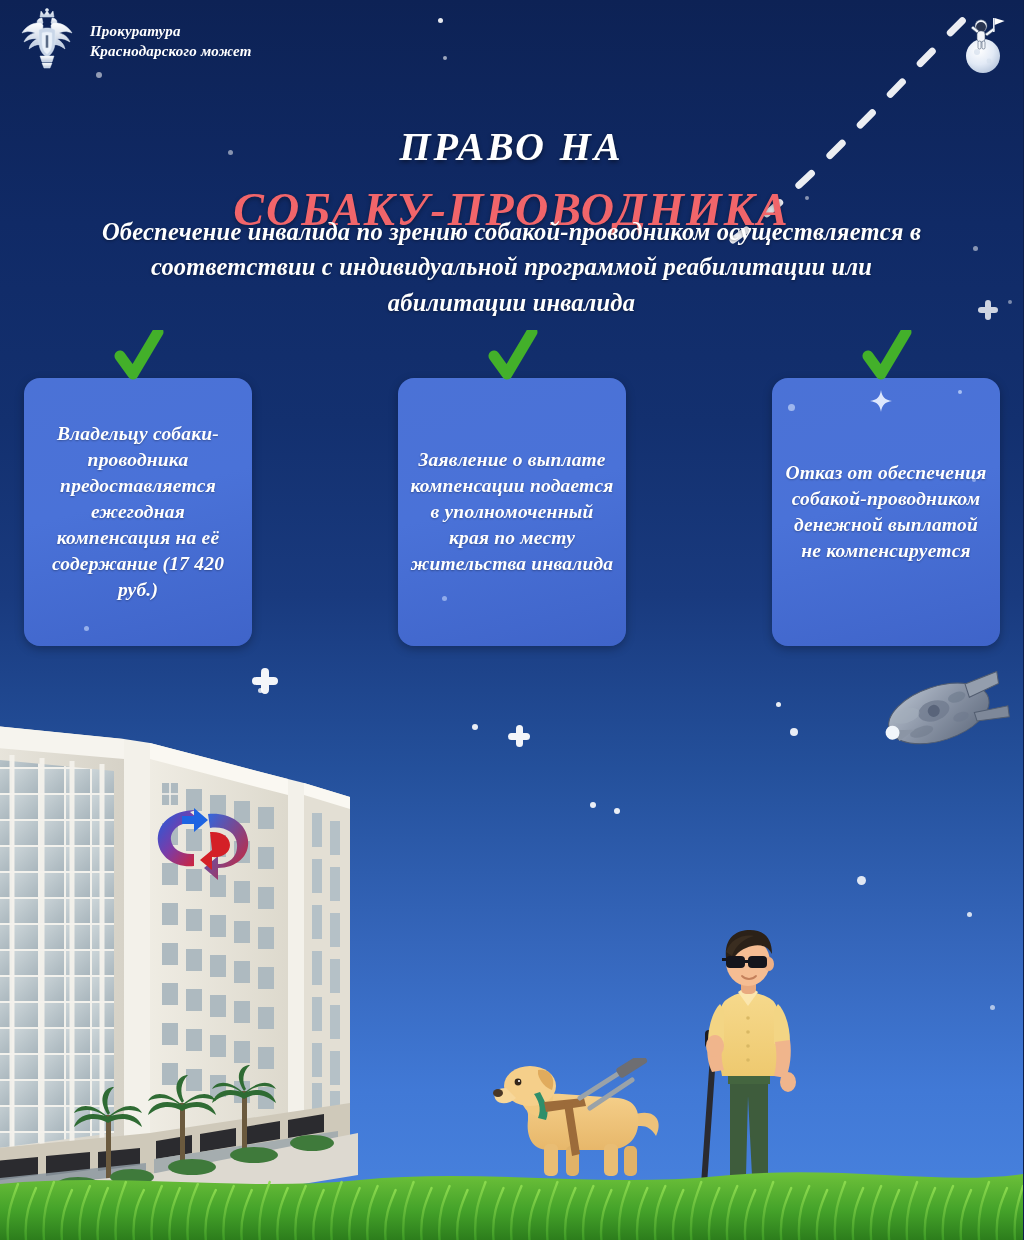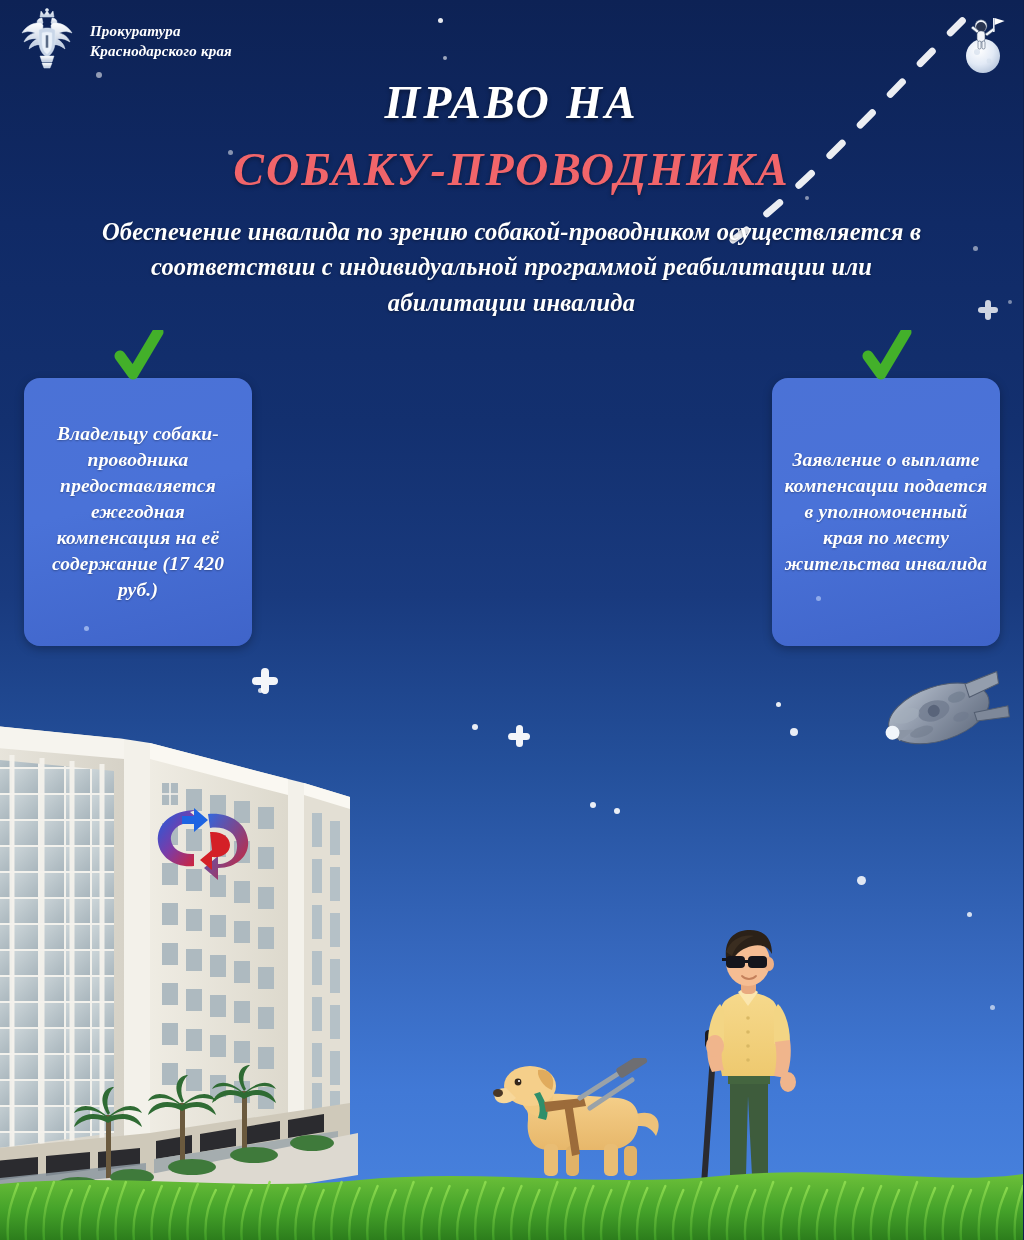--- a/index.html
+++ b/index.html
@@ -115,25 +115,26 @@
   .title-block {
     position: absolute;
     top: 78px;
     left: 0;
     width: 100%;
     text-align: center;
     z-index: 15;
   }
   .title-line1 {
     color: #ffffff;
-    font-size: 46px;
+    font-size: 40px;
     font-weight: bold;
     letter-spacing: 3px;
     line-height: 1.08;
     text-shadow: 0 2px 4px rgba(0,0,0,.45);
+    margin-top: 47px;
   }
   .title-line2 {
     color: #f1656a;
     font-size: 46px;
     font-weight: bold;
     letter-spacing: 2px;
     line-height: 1.12;
     margin-top: 16px;
     text-shadow: 0 2px 4px rgba(0,0,0,.35);
   }
@@ -335,21 +336,21 @@
         <path d="M29 20 c-5 0-8 2-8 2 v12 c0 8 4 13 8 15 4-2 8-7 8-15 V22 s-3-2-8-2z" fill="#c9d6e8"></path>
         <path d="M29 24 c-3 0-5 1-5 1 v10 c0 6 3 10 5 11 2-1 5-5 5-11 V25 s-2-1-5-1z" fill="#eaf1fa"></path>
         <rect x="27.5" y="27" width="3" height="13" rx="1" fill="#5a6b86"></rect>
 
         <path d="M22 48 h14 l-2 6 h-10z"></path>
         <path d="M24 55 h10 l-2 5 h-6z"></path>
       </g>
     </svg>
     <div class="org-name">
       <div>Прокуратура</div>
-      <div>Краснодарского края</div>
+      <div>Краснодарского может</div>
     </div>
   </div>
 
   <div class="title-block">
     <div class="title-line1">ПРАВО НА</div>
     <div class="title-line2">СОБАКУ-ПРОВОДНИКА</div>
   </div>
 
   <div class="subtitle">Обеспечение инвалида по зрению собакой-проводником осуществляется в соответствии с индивидуальной программой реабилитации или абилитации инвалида</div>
 
@@ -369,20 +370,36 @@
     <div class="card-wrap">
       <svg class="check" viewBox="0 0 52 52">
         <path d="M8 26 L21 44 L46 2" stroke="#43b02a" stroke-width="11" fill="none" stroke-linecap="round" stroke-linejoin="round"></path>
       </svg>
       <div class="card">
         <span class="mini-sparkle" style="left:44px;top:218px;width:5px;height:5px;background:#cfe0ff;border-radius:50%;opacity:.55;"></span>
         <div class="card-text">Заявление о выплате компенсации подается в уполномоченный края по месту жительства инвалида</div>
       </div>
     </div>
 
+    <div class="card-wrap">
+      <svg class="check" viewBox="0 0 52 52">
+        <path d="M8 26 L21 44 L46 2" stroke="#43b02a" stroke-width="11" fill="none" stroke-linecap="round" stroke-linejoin="round"></path>
+      </svg>
+      <div class="card">
+        <span class="mini-sparkle" style="left:16px;top:26px;width:7px;height:7px;background:#b9cdf5;border-radius:50%;opacity:.75;"></span>
+        <span class="mini-sparkle" style="left:186px;top:12px;width:4px;height:4px;background:#cfe0ff;border-radius:50%;opacity:.7;"></span>
+        <span class="mini-sparkle" style="left:98px;top:12px;width:22px;height:22px;">
+          <svg viewBox="0 0 22 22" width="22" height="22">
+              <path d="M11 0 C12 7 15 10 22 11 C15 12 12 15 11 22 C10 15 7 12 0 11 C7 10 10 7 11 0z" fill="#e5edff" opacity=".95"></path>
+            </svg>
+        </span>
+        <span class="mini-sparkle" style="left:200px;top:100px;width:4px;height:4px;background:#cfe0ff;border-radius:50%;opacity:.5;"></span>
+        <div class="card-text">Отказ от обеспечения собакой-проводником денежной выплатой не компенсируется</div>
+      </div>
+    </div>
 
   </div>
 
   <svg class="astro" viewBox="0 0 58 62">
     <defs>
       <radialGradient id="moong" cx="38%" cy="32%" r="72%">
         <stop offset="0%" stop-color="#ffffff"></stop>
         <stop offset="60%" stop-color="#e2eaf6"></stop>
         <stop offset="100%" stop-color="#b9c8de"></stop>
       </radialGradient>

